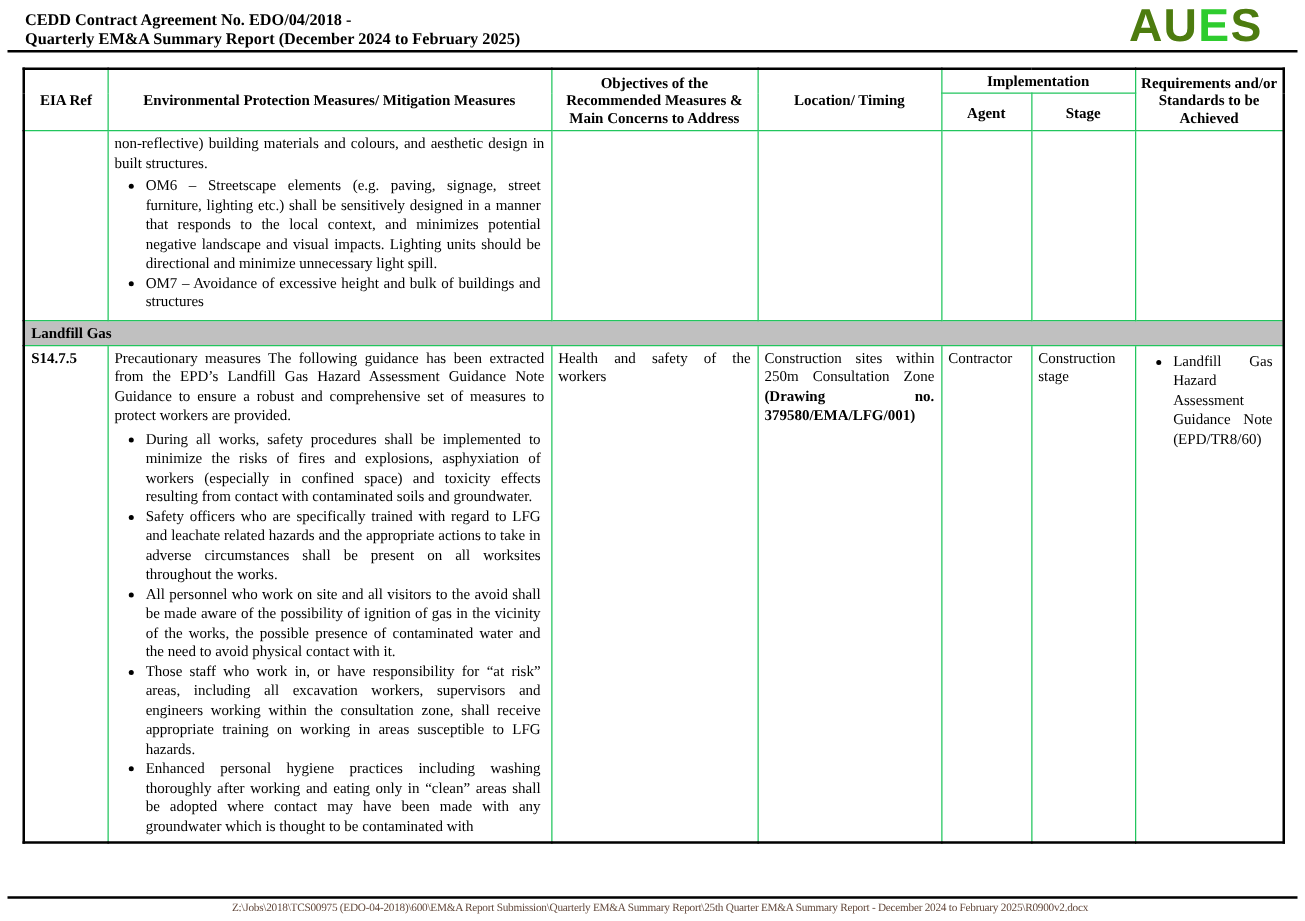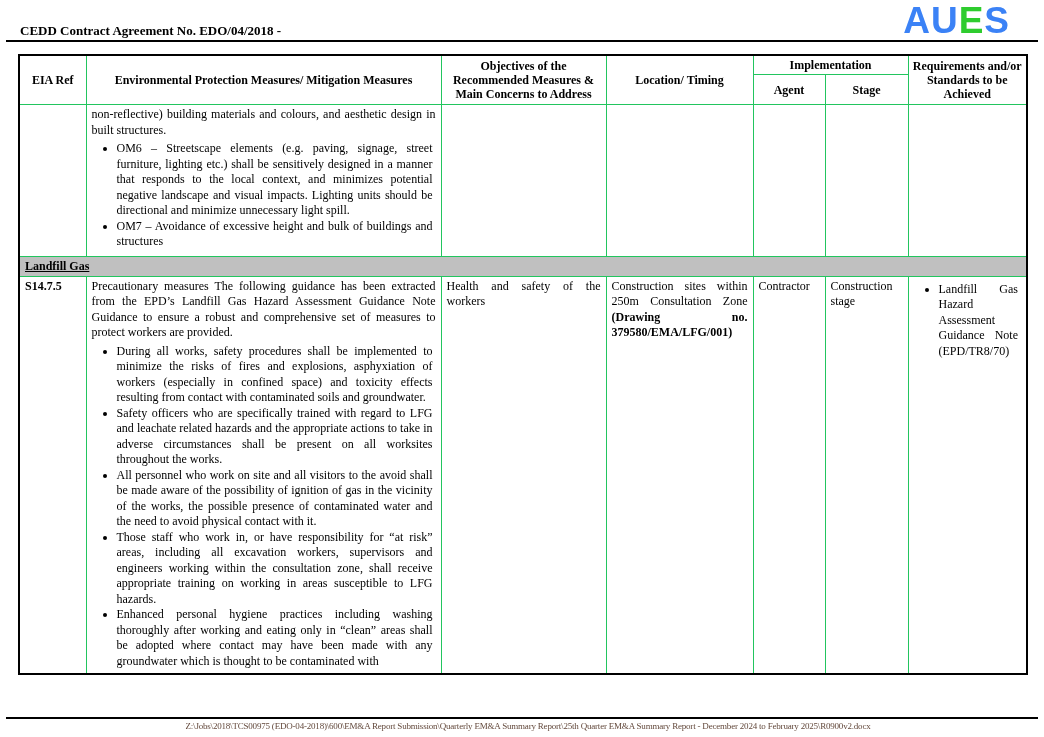--- a/index.html
+++ b/index.html
@@ -24,21 +24,21 @@
   }
   .title-lines { font-weight:bold; font-size:13px; line-height:15px; }
   .logo {
     font-family:"Liberation Sans", sans-serif;
     font-weight:bold;
     font-size:37px;
     line-height:0.95;
     letter-spacing:1px;
     padding-right:24px;
   }
-  .logo-blue  { color:#3b82f6; }
+  .logo-blue  { color:#4d7c0f; }
   .logo-green { color:#2ecc2e; }
   
   table.emma {
     margin:12px 0 0 18px;
     width:1008px;
     border-collapse:collapse;
     table-layout:fixed;
     border:2px solid #000;
   }
   table.emma th, table.emma td {
@@ -61,21 +61,20 @@
   td.eia-cell { text-align:left; padding-left:4px;font-weight:bold; }
   td.plain { text-align:justify; }
   td.agent-cell, td.stage-cell { text-align:left; }
   .section-row td {
     background:#c0c0c0;
     font-weight:bold;
     text-align:left;
     padding:0 0 0 4px;
     line-height:14px;
     height:14px;
-    text-decoration:underline;
   }
   ul.bullets {
     list-style:disc outside;
     margin:3px;
     padding-left:22px;
   }
   ul.bullets li { text-align:justify; }
   .cell-intro { text-align:justify; }
   
   .doc-footer {
@@ -93,20 +92,21 @@
   }
 </style>
 </head>
 <body>
 
 <div class="page">
 
   <div class="doc-header">
     <div class="title-lines">
       <div>CEDD Contract Agreement No. EDO/04/2018 -</div>
+      <div>Quarterly EM&amp;A Summary Report (December 2024 to February 2025)</div>
     </div>
     <div class="logo">
       <span class="logo-blue">AU</span><span class="logo-green">E</span><span class="logo-blue">S</span>
     </div>
   </div>
 
   <table class="emma">
     <colgroup>
       <col style="width:67px">
       <col style="width:355px">
@@ -162,21 +162,21 @@
           </ul>
         </td>
         <td class="plain">Health and safety of the workers</td>
         <td class="plain">
           <span>Construction sites within 250m Consultation Zone </span><b>(Drawing no. 379580/EMA/LFG/001)</b>
         </td>
         <td class="agent-cell">Contractor</td>
         <td class="stage-cell">Construction stage</td>
         <td>
           <ul class="bullets">
-            <li>Landfill Gas Hazard Assessment Guidance Note (EPD/TR8/70)</li>
+            <li>Landfill Gas Hazard Assessment Guidance Note (EPD/TR8/60)</li>
           </ul>
         </td>
       </tr>
     </tbody>
   </table>
 
   <div class="doc-footer">
     <div class="footer-path">Z:\Jobs\2018\TCS00975 (EDO-04-2018)\600\EM&amp;A Report Submission\Quarterly EM&amp;A Summary Report\25th Quarter EM&amp;A Summary Report - December 2024 to February 2025\R0900v2.docx</div>
   </div>
 

